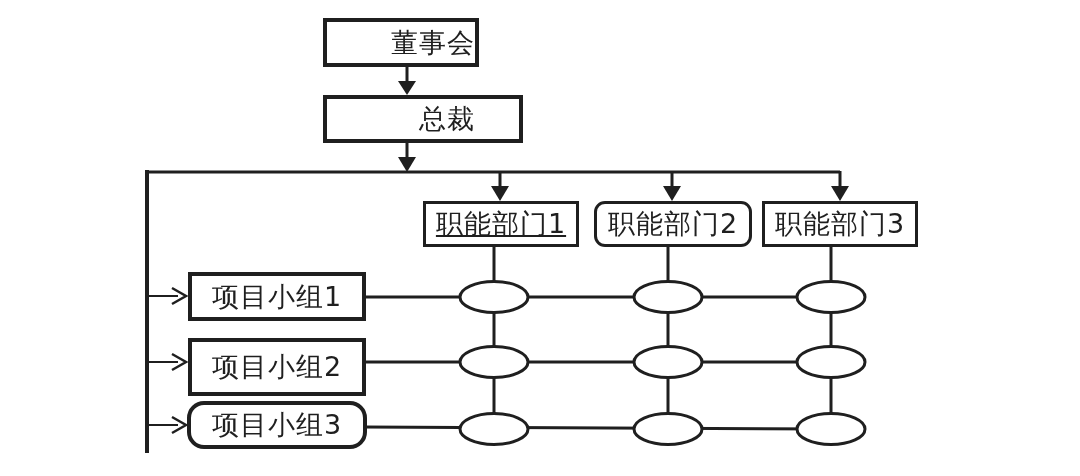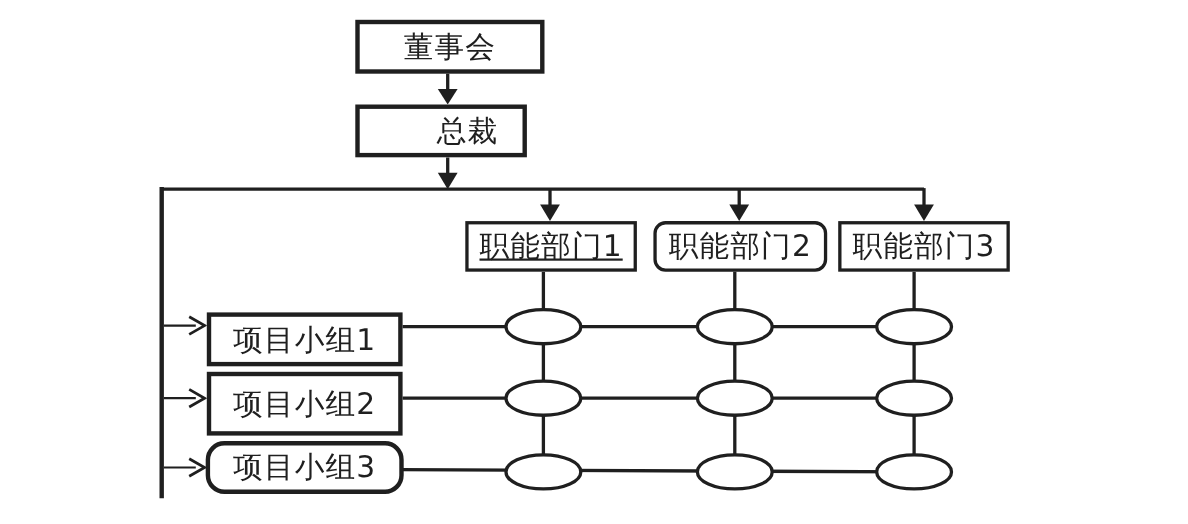--- a/index.html
+++ b/index.html
@@ -70,39 +70,39 @@
     <ellipse cx="831" cy="429" rx="34" ry="15.5"></ellipse>
 
     <line x1="149" y1="296" x2="178" y2="296" stroke-width="2"></line>
     <polyline points="172,288 186,296 172,304" stroke-width="2.5"></polyline>
     <line x1="149" y1="362" x2="178" y2="362" stroke-width="2"></line>
     <polyline points="172,354 186,362 172,370" stroke-width="2.5"></polyline>
     <line x1="149" y1="425" x2="178" y2="425" stroke-width="2"></line>
     <polyline points="172,417 186,425 172,433" stroke-width="2.5"></polyline>
   </svg>
 
-  <div class="node" style="left:323px; top:18px; width:172px; height:49px;">
+  <div class="node" style="left:323px; top:18px; width:156px; height:49px;justify-content:flex-end;">
     <span>董事会</span>
   </div>
 
-  <div class="node" style="left:323px; top:95px; width:156px; height:48px;padding-left:48px;">
+  <div class="node" style="left:323px; top:95px; width:200px; height:48px;padding-left:48px;">
     <span>总裁</span>
   </div>
 
   <div class="node dept" style="left:423px; top:201px; width:156px; height:46px;text-decoration:underline;">
     <span>职能部门1</span>
   </div>
   <div class="node dept" style="left:594px; top:201px; width:158px; height:46px;border-radius:11px;">
     <span>职能部门2</span>
   </div>
   <div class="node dept" style="left:762px; top:201px; width:156px; height:46px;align-items:center;">
     <span>职能部门3</span>
   </div>
 
-  <div class="node" style="left:188px; top:272px; width:178px; height:49px;margin-top:12px;">
+  <div class="node" style="left:188px; top:272px; width:178px; height:49px;">
     <span>项目小组1</span>
   </div>
   <div class="node" style="left:188px; top:338px; width:178px; height:58px;">
     <span>项目小组2</span>
   </div>
   <div class="node" style="left:187px; top:401px; width:180px; height:48px;border-radius:17px;">
     <span>项目小组3</span>
   </div>
 
 </div>

